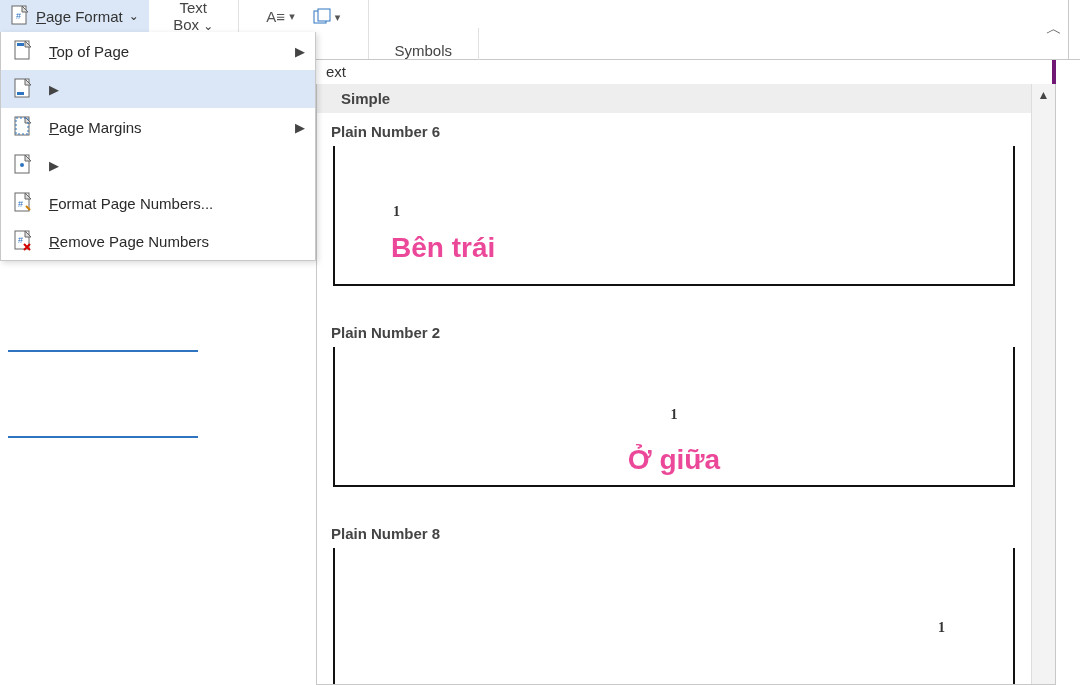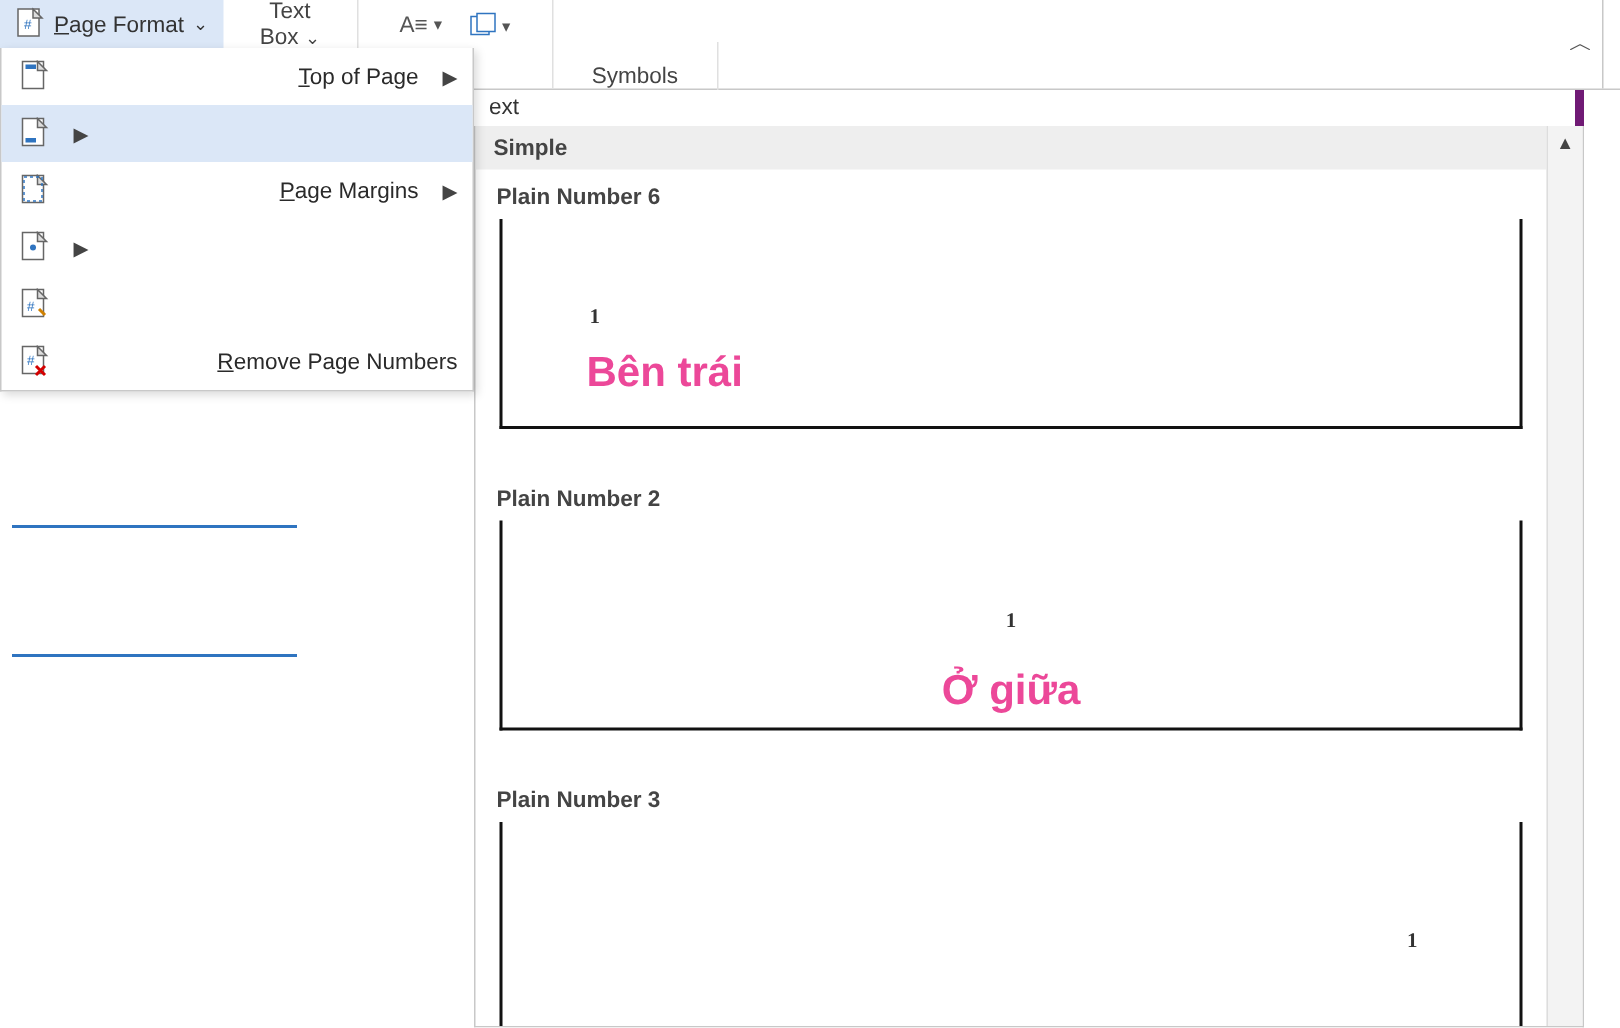--- a/index.html
+++ b/index.html
@@ -50,21 +50,20 @@
   }
   .dropdown {
     position: absolute;
     top: 32px; left: 0;
     width: 316px;
     background: #fff;
     border: 1px solid #c8c8c8;
     border-top: none;
     box-shadow: 2px 2px 6px rgba(0,0,0,.15);
     z-index: 5;
-    text-align: right;
   }
   .dropdown .item {
     display: flex; align-items: center;
     padding: 8px 10px 8px 12px;
     gap: 16px;
     color: #2a2a2a;
     position: relative;
   }
   .dropdown .item.hover { background: #dbe7f7; }
   .dropdown .item .label { flex: 1; }
@@ -83,26 +82,26 @@
     background: #fff;
     z-index: 4;
     display:flex;
   }
   .gallery-inner { flex: 1; overflow:hidden; }
   .text-label-row {
     position:absolute;
     top:60px; left:316px; width:740px; height:24px;
     background:#fff;
     padding-left:10px; line-height:24px;
-    border-right:6px solid #701a75;
+    border-right:4px solid #701a75;
     z-index:4;
   }
   .gallery-header {
     background: #eee;
-    padding: 6px 12px;
+    padding: 6px 24px;
     font-weight: bold;
     color:#444;
   }
   .opt-title {
     font-weight: bold;
     color:#444;
     padding: 10px 14px 6px;
   }
   .preview {
     margin: 0 16px 28px;
@@ -233,20 +232,21 @@
         </svg></span>
       <span class="arrow">▶</span>
     </div>
     <div class="item">
       <span class="ico-page"><svg viewBox="0 0 20 22">
           <rect x="2" y="1" width="14" height="18" fill="#fff" stroke="#666"></rect>
           <path d="M12 1 L18 7 L12 7 Z" fill="#ddd" stroke="#666"></path>
           <text x="5" y="15" font-size="9" fill="#2f74c0">#</text>
           <path d="M13 14 l4 4" stroke="#d08000" stroke-width="2"></path>
         </svg></span>
+      <span class="label underline-first">Format Page Numbers...</span>
     </div>
     <div class="item">
       <span class="ico-page"><svg viewBox="0 0 20 22">
           <rect x="2" y="1" width="14" height="18" fill="#fff" stroke="#666"></rect>
           <path d="M12 1 L18 7 L12 7 Z" fill="#ddd" stroke="#666"></path>
           <text x="5" y="13" font-size="9" fill="#2f74c0">#</text>
           <path d="M11 14 l6 6 M17 14 l-6 6" stroke="#d40000" stroke-width="2"></path>
         </svg></span>
       <span class="label underline-first">Remove Page Numbers</span>
     </div>
@@ -258,21 +258,21 @@
       <div class="opt-title">Plain Number 6</div>
       <div class="preview">
         <span class="num left">1</span>
         <span class="annot" style="left:56px;  top:86px;">Bên trái</span>
       </div>
       <div class="opt-title">Plain Number 2</div>
       <div class="preview">
         <span class="num center">1</span>
         <span class="annot" style="left:50%; transform:translateX(-50%); top:86px;margin-top:11px;">Ở giữa</span>
       </div>
-      <div class="opt-title">Plain Number 3</div>
+      <div class="opt-title">Plain Number 8</div>
       <div class="preview">
         <span class="num right">1</span>
       </div>
     </div>
   <div class="scrollbar-v">
     <div class="sb-btn">▲</div>
   </div>
 </div>
 
 <div class="blue-line" style="top:350px; width:190px;"></div>

